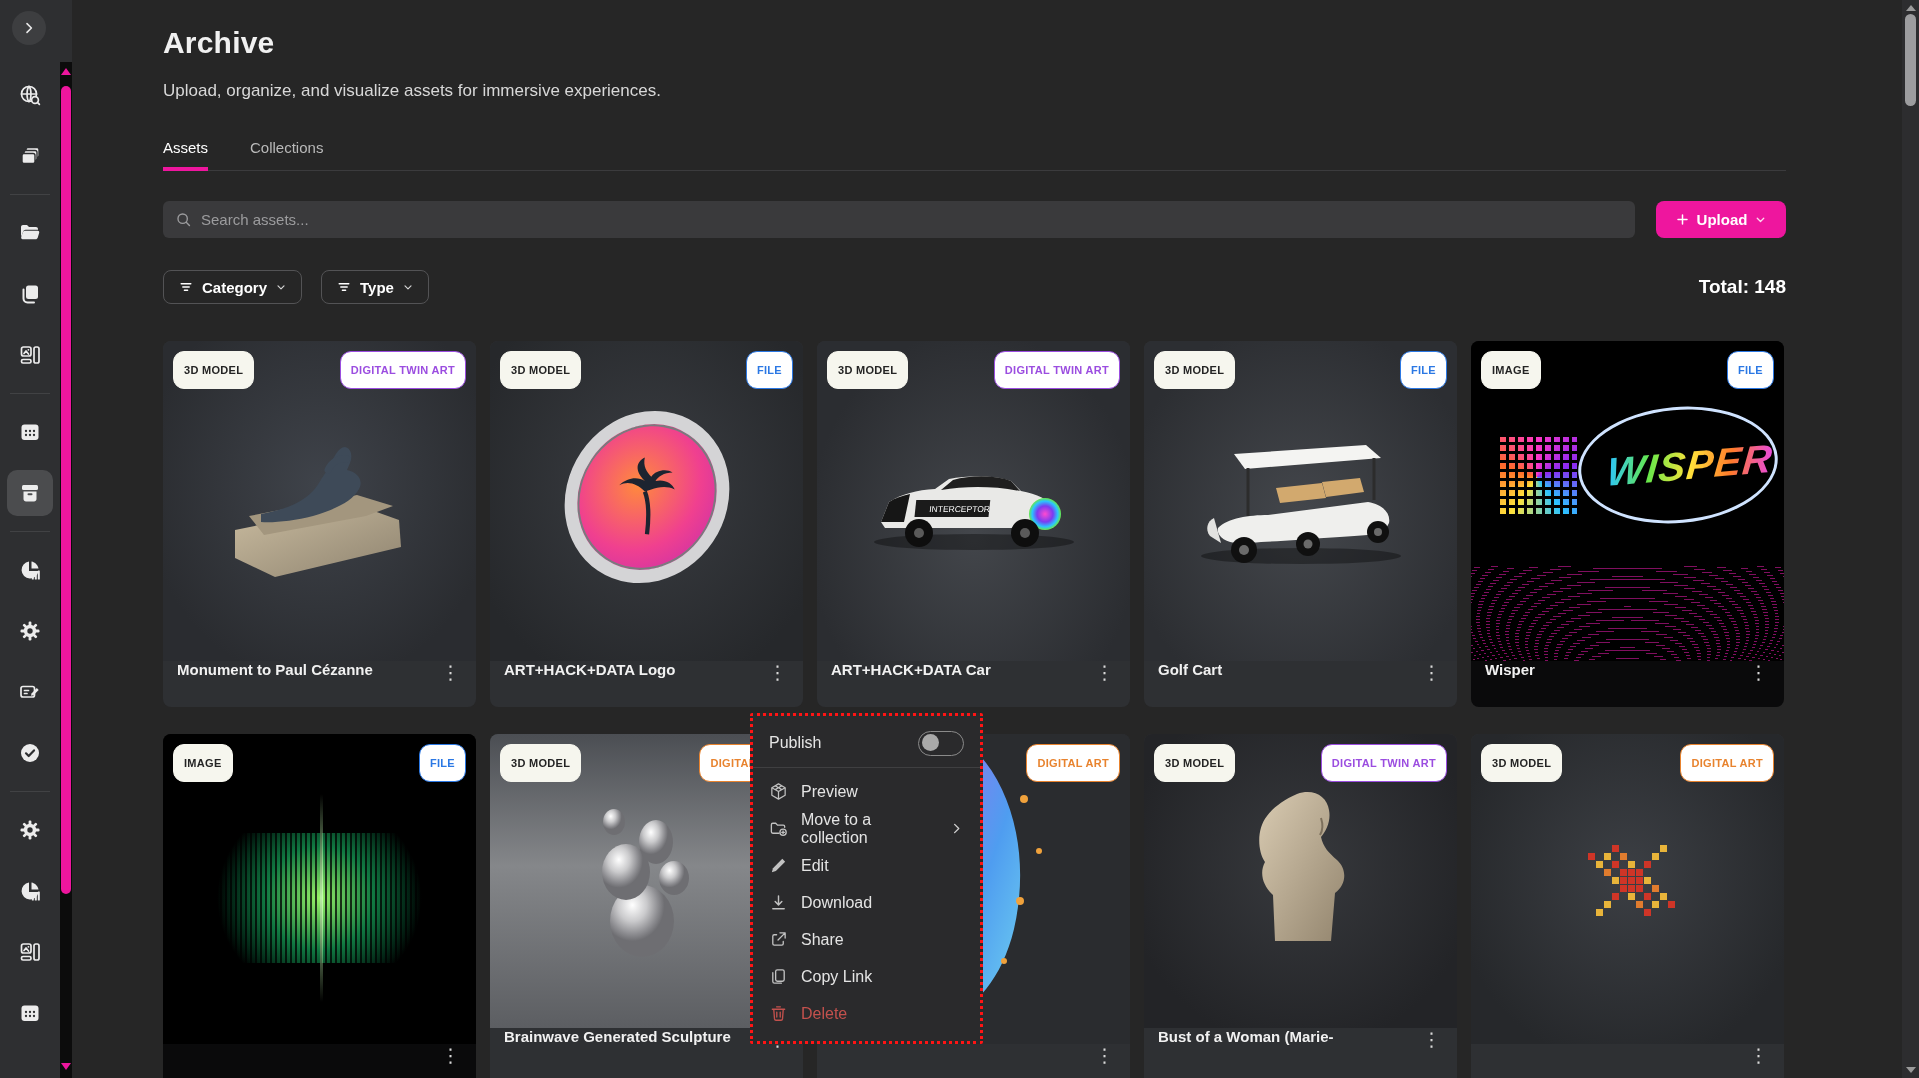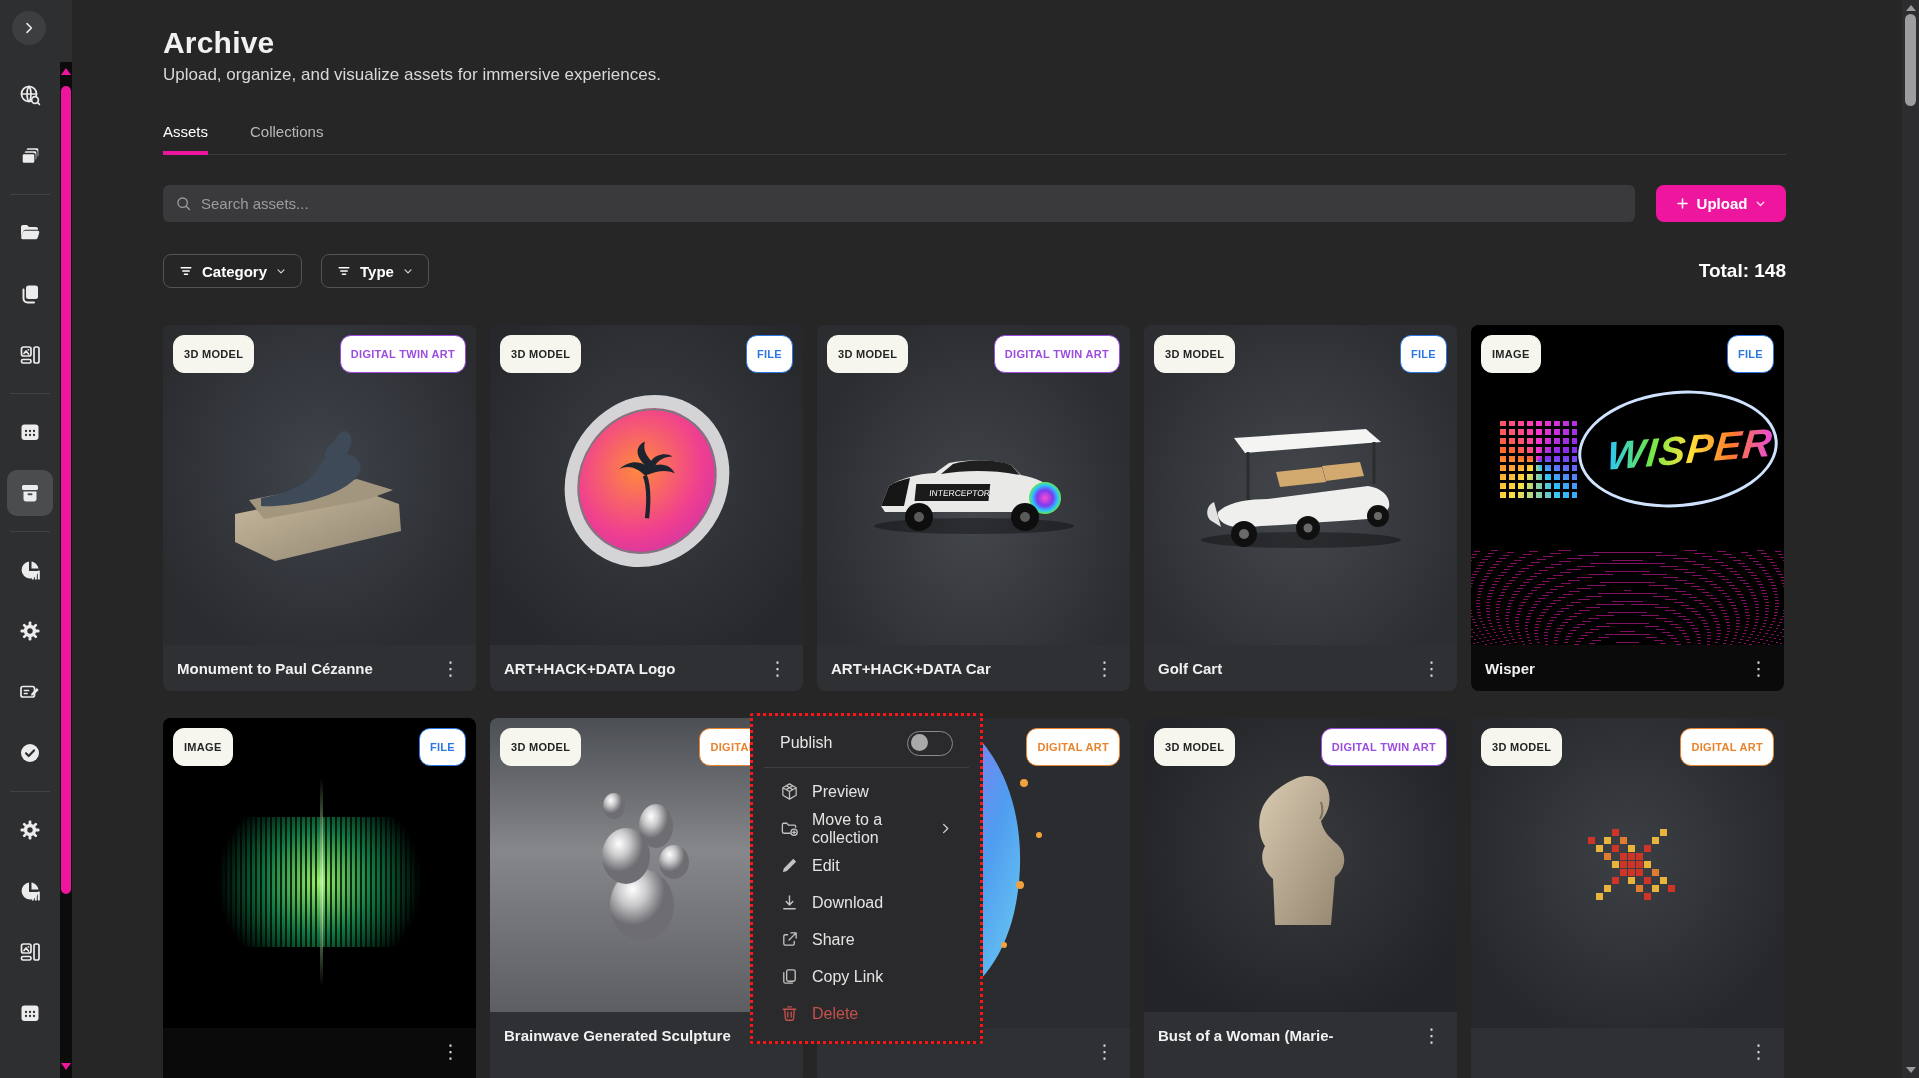--- a/index.html
+++ b/index.html
@@ -22,21 +22,21 @@
 
   
   .vscroll{position:absolute;right:0;top:0;bottom:0;width:17px;background:#2d2d2f;z-index:60}
   .vs-up{position:absolute;top:5px;left:4px;width:0;height:0;border-left:5px solid transparent;border-right:5px solid transparent;border-bottom:6px solid #9a9a9a}
   .vs-thumb{position:absolute;left:3px;top:14px;width:11px;height:92px;background:#9d9d9f;border-radius:6px}
   .vs-down{position:absolute;bottom:5px;left:4px;width:0;height:0;border-left:5px solid transparent;border-right:5px solid transparent;border-top:6px solid #9a9a9a}
 
   
   main{position:absolute;left:163px;top:0;width:1623px}
   .page-title{font-size:30px;font-weight:700;margin-top:26px;letter-spacing:.2px}
-  .subtitle{margin-top:5px;font-size:17px;color:#d8d8d8}
+  .subtitle{margin-top:21px;font-size:17px;color:#d8d8d8}
   .tabs{display:flex;gap:42px;margin-top:38px;border-bottom:1px solid #3b3b3d}
   .tab{font-size:15px;color:#b9b9b9;padding-bottom:11px;cursor:pointer;margin-bottom:-1px}
   .tab.active{color:#fff;font-weight:400;border-bottom:4px solid #ee169e}
   .search-row{display:flex;margin-top:30px;gap:21px}
   .search{flex:1;height:37px;background:#3a3a3c;border-radius:6px;display:flex;align-items:center;padding:0 12px;gap:9px;color:#9c9c9e}
   .search svg{width:17px;height:17px}
   .search input{background:transparent;border:none;outline:none;color:#e8e8e8;font-size:15px;width:100%}
   .search input::placeholder{color:#9c9c9e}
   .upload-btn{width:130px;height:37px;background:#ee169e;border:none;border-radius:8px;color:#fff;font-weight:700;font-size:15px;display:flex;align-items:center;justify-content:center;gap:7px;cursor:pointer}
   .upload-btn svg{width:15px;height:15px}
@@ -53,21 +53,21 @@
   .card.dark{background:#0a0a0b}
   .thumb{position:relative;width:100%;height:320px;overflow:hidden;flex:none}
   .card.i294 .thumb{height:294px}
   .card.i310 .thumb{height:310px}
   .badges{position:absolute;top:10px;left:10px;right:10px;display:flex;justify-content:space-between;z-index:2;pointer-events:none}
   .badges.single{justify-content:flex-end}
   .badge{height:38px;padding:0 10px;border-radius:11px;font-size:11px;font-weight:700;display:flex;align-items:center;letter-spacing:.3px;background:#f6f6ee;color:#242424;border:1.5px solid #f6f6ee;white-space:nowrap}
   .badge.blue{background:#fff;color:#2b78e4;border-color:#2b78e4}
   .badge.purple{background:#fff;color:#9b4de0;border-color:#9b4de0}
   .badge.orange{background:#fff;color:#e8832e;border-color:#e8832e}
-  .cfoot{height:46px;display:flex;align-items:center;padding:0 8px 0 14px}
+  .cfoot{height:46px;display:flex;align-items:flex-start;padding:0 8px 0 14px}
   .ctitle{font-size:15px;font-weight:700;white-space:nowrap;overflow:hidden;flex:1}
   .kebab{border:none;background:none;color:#d8d8d8;font-size:19px;cursor:pointer;padding:2px 8px;line-height:1}
 
   
   .img-statue{background:radial-gradient(ellipse at 50% 45%,#3f434a,#2a2c30 80%)}
   .img-logo{background:radial-gradient(ellipse at 50% 45%,#3a3d42,#26282b 85%)}
   .ring{position:absolute;left:50%;top:50%;width:168px;height:168px;margin:-88px 0 0 -84px;border-radius:50%;border:13px solid #d4d4d6;background:radial-gradient(circle at 45% 40%,#ff8a3c,#f0408f 55%,#c02bb0);transform:rotate(-14deg) skewX(-6deg);box-shadow:0 0 0 2px #7a7a7e inset}
   .palm{position:absolute;left:50%;top:50%;width:64px;height:86px;margin:-46px 0 0 -32px}
   .img-car{background:radial-gradient(ellipse at 50% 60%,#43464b,#2b2d31 75%)}
   .img-golfcart{background:radial-gradient(ellipse at 50% 55%,#44474c,#2c2e32 80%)}
@@ -90,21 +90,21 @@
     8px -8px #cf3527,16px -16px #cf3527,24px -24px #e8b43a,
     -8px 8px #cf3527,-16px 16px #cf3527,-24px 24px #e8b43a,
     8px 0 #cf3527,-8px 0 #cf3527,0 8px #cf3527,0 -8px #cf3527,
     16px 0 #e8b43a,-16px 0 #e8b43a,0 16px #e8b43a,0 -16px #e8b43a,
     24px 8px #e07c2e,-24px -8px #e07c2e,8px 24px #e07c2e,-8px -24px #e07c2e,
     32px 16px #e8b43a,-32px -16px #e8b43a,32px -32px #e8b43a,-32px 32px #e8b43a,
     40px 24px #cf3527,-40px -24px #cf3527,16px 32px #cf3527,-16px -32px #cf3527}
   .fit{position:absolute;left:50%;top:50%;transform:translate(-50%,-50%)}
 
   
-  #ctx{position:absolute;left:750px;top:713px;width:233px;background:#2a2a2c;border:3px dotted #ff1414;z-index:50;padding:5px 11px 9px;border-radius:2px}
+  #ctx{position:absolute;left:750px;top:713px;width:233px;background:#2a2a2c;border:3px dotted #ff1414;z-index:50;padding:5px 0 9px;border-radius:2px}
   .mi{display:flex;align-items:center;gap:12px;height:37px;padding:0 16px;font-size:16px;color:#e4e4e4;cursor:pointer}
   .mi.trow{height:44px}
   .mi .ic{width:20px;display:flex;color:#c2c2c2;flex:none}
   .mi .ic svg{width:19px;height:19px}
   .mi.danger{color:#c4514d}
   .mi.danger .ic{color:#c4514d}
   .grow{flex:1}
   .switch{width:46px;height:25px;border:1.5px solid #8a8a8a;border-radius:13px;position:relative;background:transparent;flex:none;cursor:pointer}
   .knob{position:absolute;left:3px;top:2.6px;width:17px;height:17px;border-radius:50%;background:#a9a9a9}
   .mdiv{height:1px;background:#3f3f41;margin:2px 0 5px}

